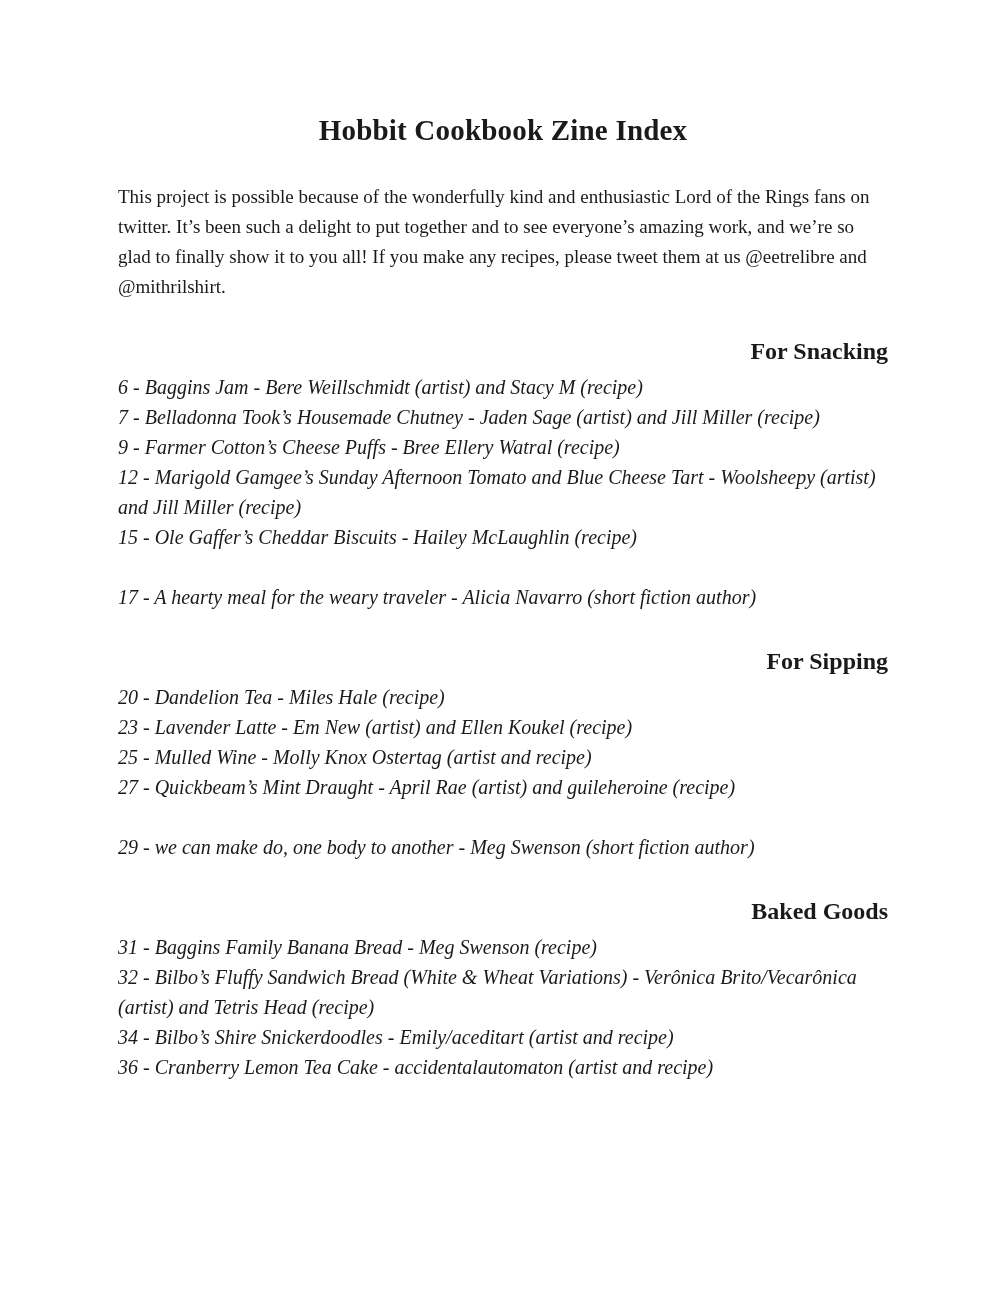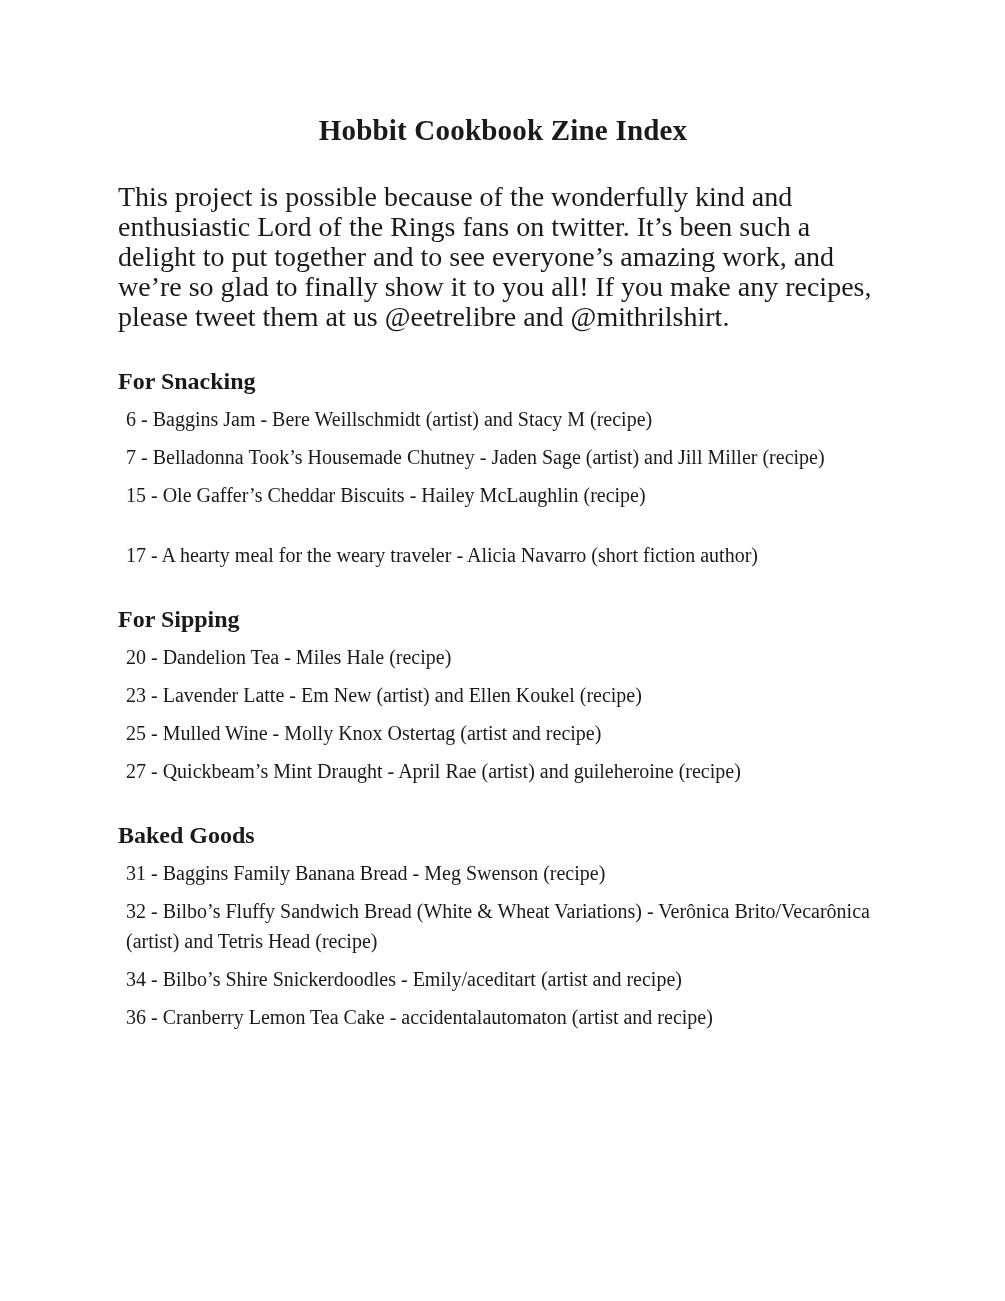--- a/index.html
+++ b/index.html
@@ -22,60 +22,64 @@
   }
   h1.doc-title {
     font-size: 29px;
     font-weight: bold;
     text-align: center;
     margin: 0 0 0 0;
     line-height: 36px;
     letter-spacing: 0.2px;
   }
   p.intro {
-    font-size: 28px;
+    font-size: 19px;
     line-height: 30px;
     margin: 34px 0 0 0;
   }
   h2.section-heading {
     font-size: 24px;
     font-weight: bold;
-    text-align: left;
+    text-align: right;
     margin: 34px 0 6px 0;
     line-height: 30px;
   }
   p.entry {
     font-size: 20px;
     line-height: 30px;
-    margin: 8px;
+    margin: 0;
+    font-style: italic;
   }
   p.entry.fiction {
     margin-top: 30px;
   }
 </style>
 </head>
 <body>
 
 <div class="page">
   <h1 class="doc-title">Hobbit Cookbook Zine Index</h1>
   <p class="intro">This project is possible because of the wonderfully kind and enthusiastic Lord of the Rings fans on twitter. It’s been such a delight to put together and to see everyone’s amazing work, and we’re so glad to finally show it to you all! If you make any recipes, please tweet them at us @eetrelibre and @mithrilshirt.</p>
   <div id="sections">
       <section>
         <h2 class="section-heading">For Snacking</h2>
         <p class="entry">6 - Baggins Jam - Bere Weillschmidt (artist) and Stacy M (recipe)</p>
         <p class="entry">7 - Belladonna Took’s Housemade Chutney - Jaden Sage (artist) and Jill Miller (recipe)</p>
+        <p class="entry">9 - Farmer Cotton’s Cheese Puffs - Bree Ellery Watral (recipe)</p>
+        <p class="entry">12 - Marigold Gamgee’s Sunday Afternoon Tomato and Blue Cheese Tart - Woolsheepy (artist) and Jill Miller (recipe)</p>
         <p class="entry">15 - Ole Gaffer’s Cheddar Biscuits - Hailey McLaughlin (recipe)</p>
         <p class="entry fiction">17 - A hearty meal for the weary traveler - Alicia Navarro (short fiction author)</p>
       </section>
       <section>
         <h2 class="section-heading">For Sipping</h2>
         <p class="entry">20 - Dandelion Tea - Miles Hale (recipe)</p>
         <p class="entry">23 - Lavender Latte - Em New (artist) and Ellen Koukel (recipe)</p>
         <p class="entry">25 - Mulled Wine - Molly Knox Ostertag (artist and recipe)</p>
         <p class="entry">27 - Quickbeam’s Mint Draught - April Rae (artist) and guileheroine (recipe)</p>
+        <p class="entry fiction">29 - we can make do, one body to another - Meg Swenson (short fiction author)</p>
       </section>
       <section>
         <h2 class="section-heading">Baked Goods</h2>
         <p class="entry">31 - Baggins Family Banana Bread - Meg Swenson (recipe)</p>
         <p class="entry">32 - Bilbo’s Fluffy Sandwich Bread (White &amp; Wheat Variations) -  Verônica Brito/Vecarônica (artist) and Tetris Head (recipe)</p>
         <p class="entry">34 - Bilbo’s Shire Snickerdoodles - Emily/aceditart (artist and recipe)</p>
         <p class="entry">36 - Cranberry Lemon Tea Cake - accidentalautomaton (artist and recipe)</p>
       </section>
     </div>
 </div>

